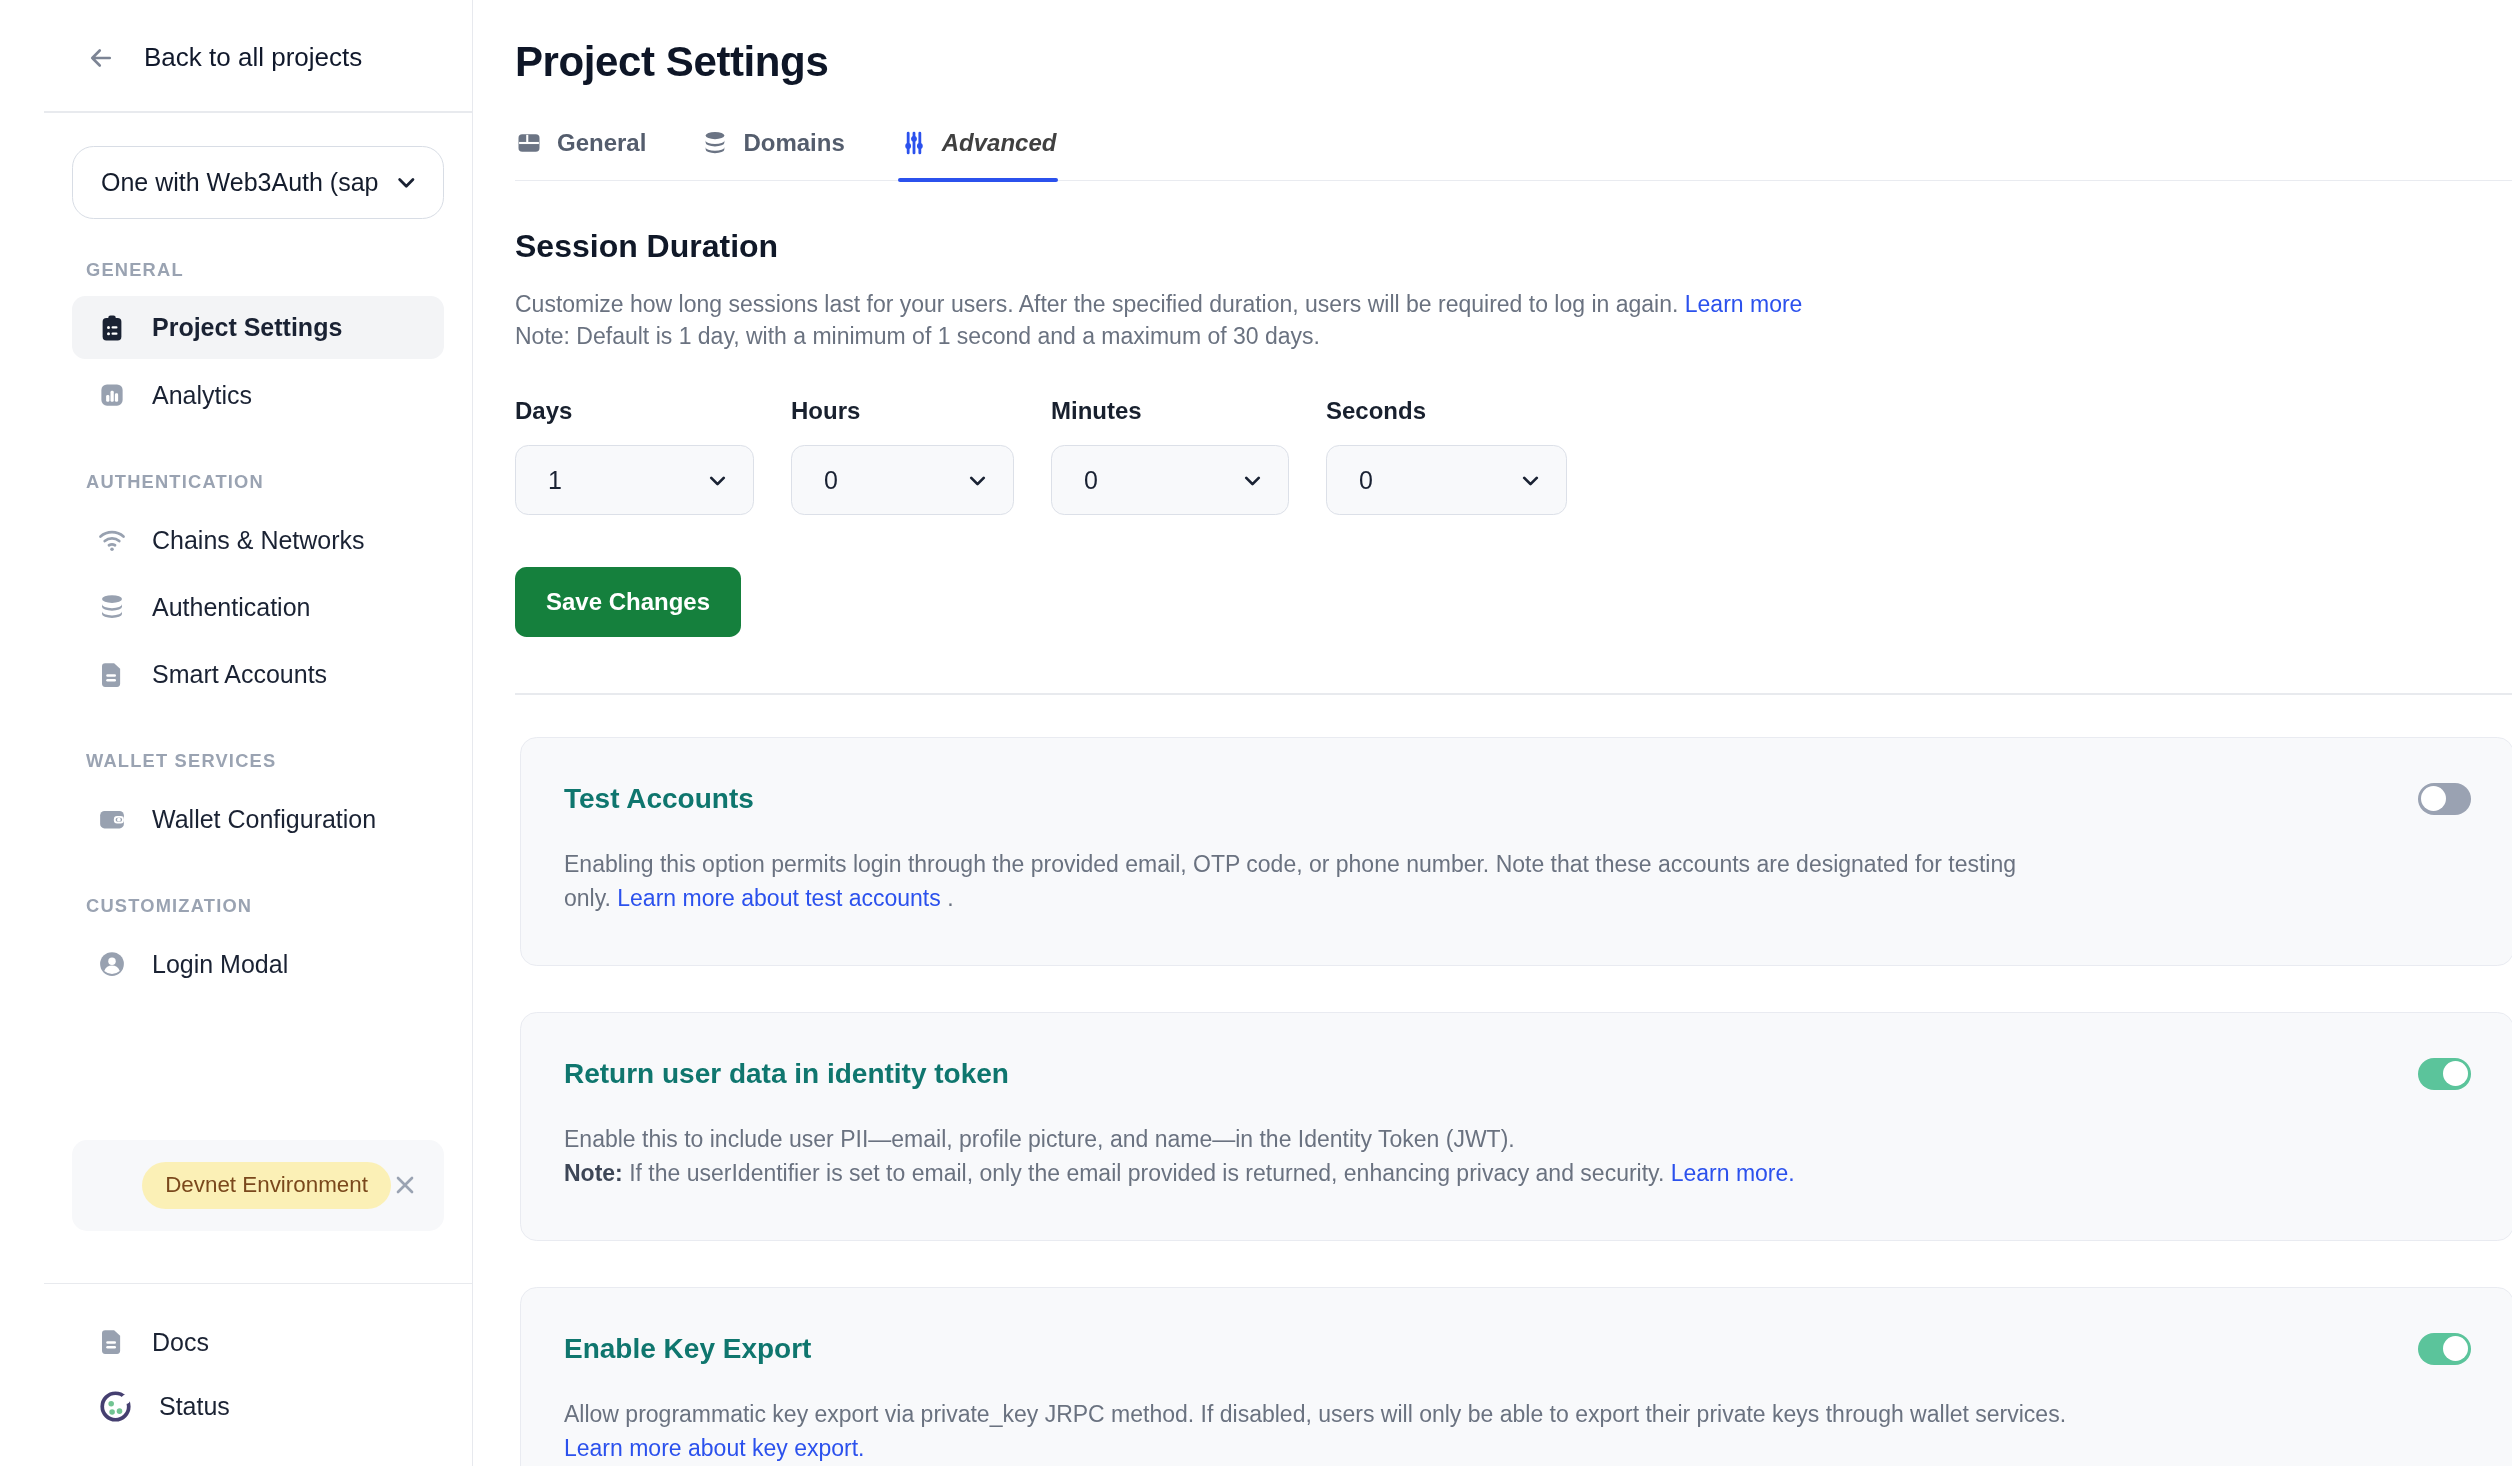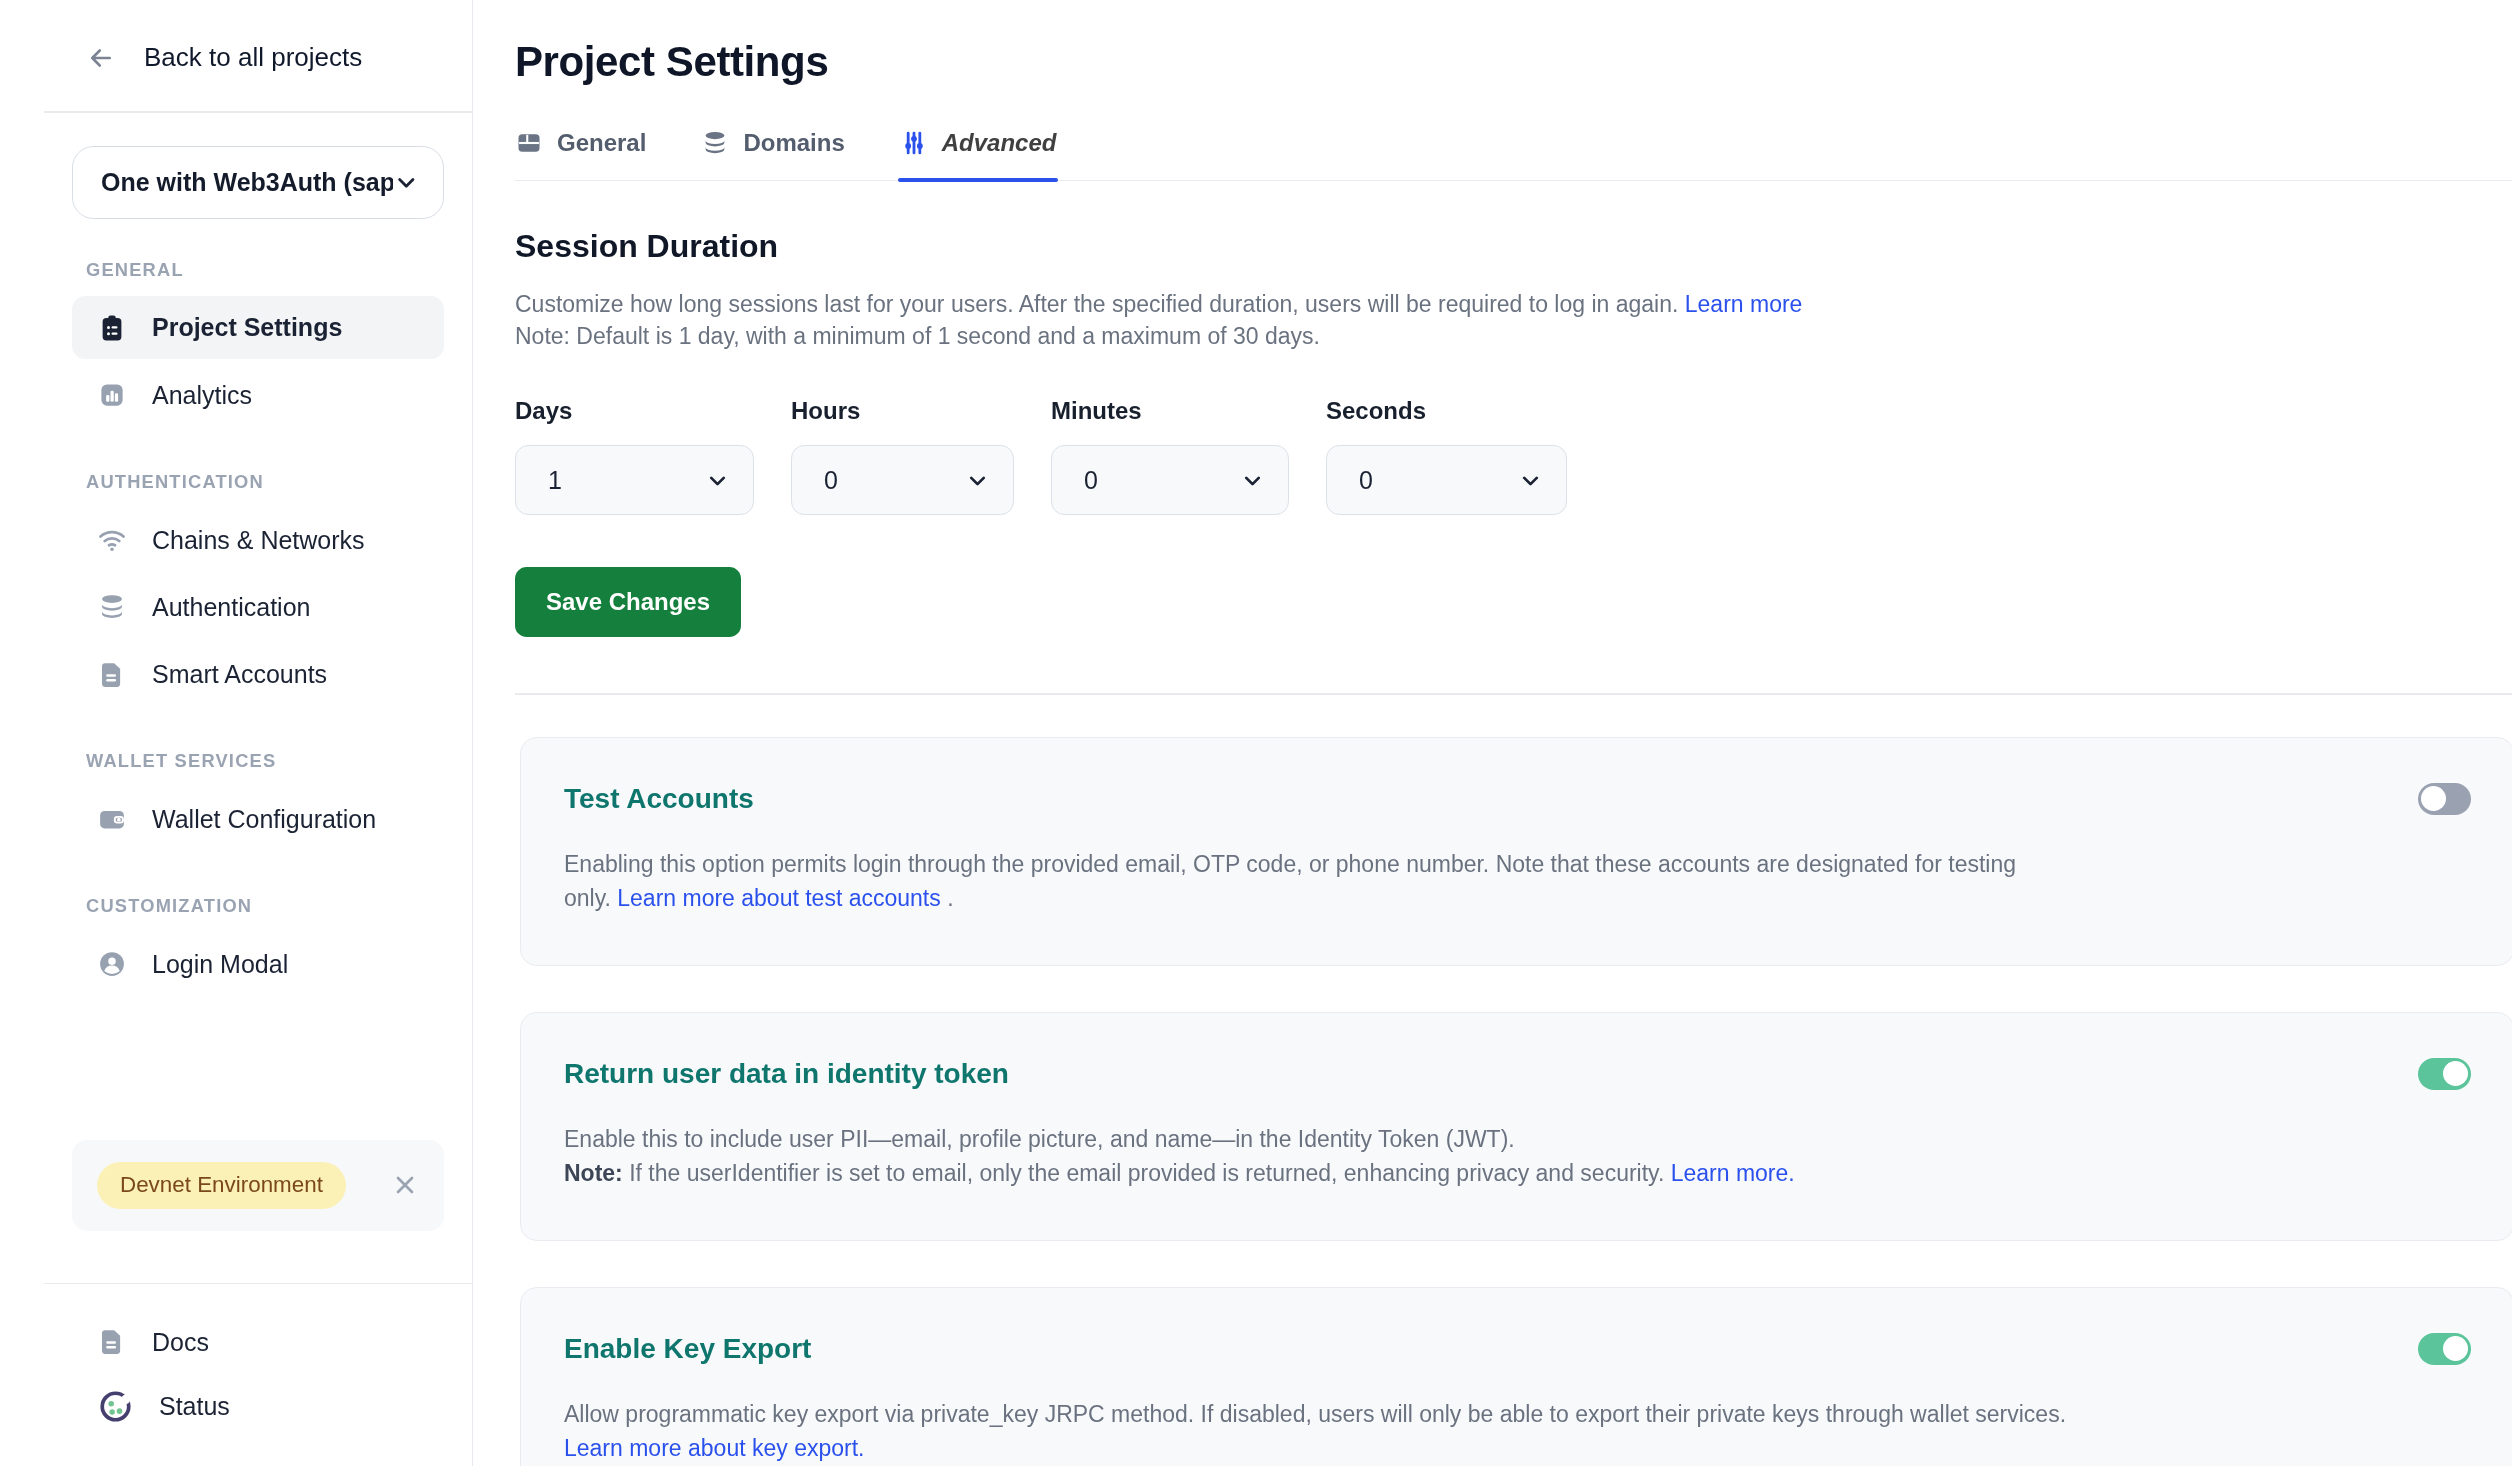--- a/index.html
+++ b/index.html
@@ -8,34 +8,34 @@
   .app { display:flex; width:2512px; height:1466px;margin-left:44px; }
 
   
   .sidebar { width:429px; height:1466px; background:#fff; border-right:1.7px solid #e7e9ee;
     display:flex; flex-direction:column; flex-shrink:0; }
   .back-row { display:flex; align-items:center; gap:28px; padding:42px 42px 38px 42px;
     font-size:26px; font-weight:500; color:#10182b; cursor:pointer; }
   .back-row svg { color:#7c8494; }
   .sb-divider { height:1.7px; background:#e8eaee; width:100%; flex-shrink:0; }
   .selector { margin:33px 28px 0 28px; height:73px; border:1.7px solid #d8dde5; border-radius:21.6px;
-    display:flex; align-items:center; padding:0 23px 0 28px; font-size:25px; font-weight:700;
+    display:flex; align-items:center; padding:0 23px 0 28px; font-size:25px; font-weight:400;
     color:#141c2c; cursor:pointer; }
   .selector .sel-text { white-space:nowrap; overflow:hidden; max-width:299px; }
   .selector svg { margin-left:auto; color:#1a2233; flex-shrink:0; }
   .sb-label { margin:40px 0 0 42px; font-size:18.3px; font-weight:700; letter-spacing:1.2px;
     color:#9aa3b2; }
   .sb-group { margin-top:11.6px; }
   .sb-item { margin:4.2px 28px; height:63px; border-radius:13.3px; display:flex; align-items:center;
     gap:25px; padding:0 25px; font-size:25px; font-weight:500; color:#1a2233; cursor:pointer; }
   .sb-item svg { color:#98a1b0; flex-shrink:0; }
   .sb-item.active { background:#f3f4f6; font-weight:600; }
   .sb-item.active svg { color:#1a2233; }
   .env-card { margin:auto 28px 52px 28px; background:#f7f8fa; border-radius:15px;
-    padding:21.6px 25px; display:flex; align-items:center; justify-content:space-between; }
+    padding:21.6px 25px; display:flex; align-items:center; justify-content:flex-end; }
   .badge { background:#fbf0b6; color:#7a481c; border-radius:830px; padding:10.8px 23px;
     font-size:22.4px; font-weight:500; white-space:nowrap; }
   .env-close { color:#9aa3b2; cursor:pointer; display:flex; }
   .sb-footer { padding-bottom:23px; }
   .sb-footer .sb-item { height:56px; margin:8.3px 28px; }
   .cookie-wrap { width:37px; height:37px; flex-shrink:0; }
 
   
   main { flex:1; padding:0 28px 0 42px; }
   .page-title { margin-top:38px; font-size:42px; font-weight:700; color:#0e1627;

